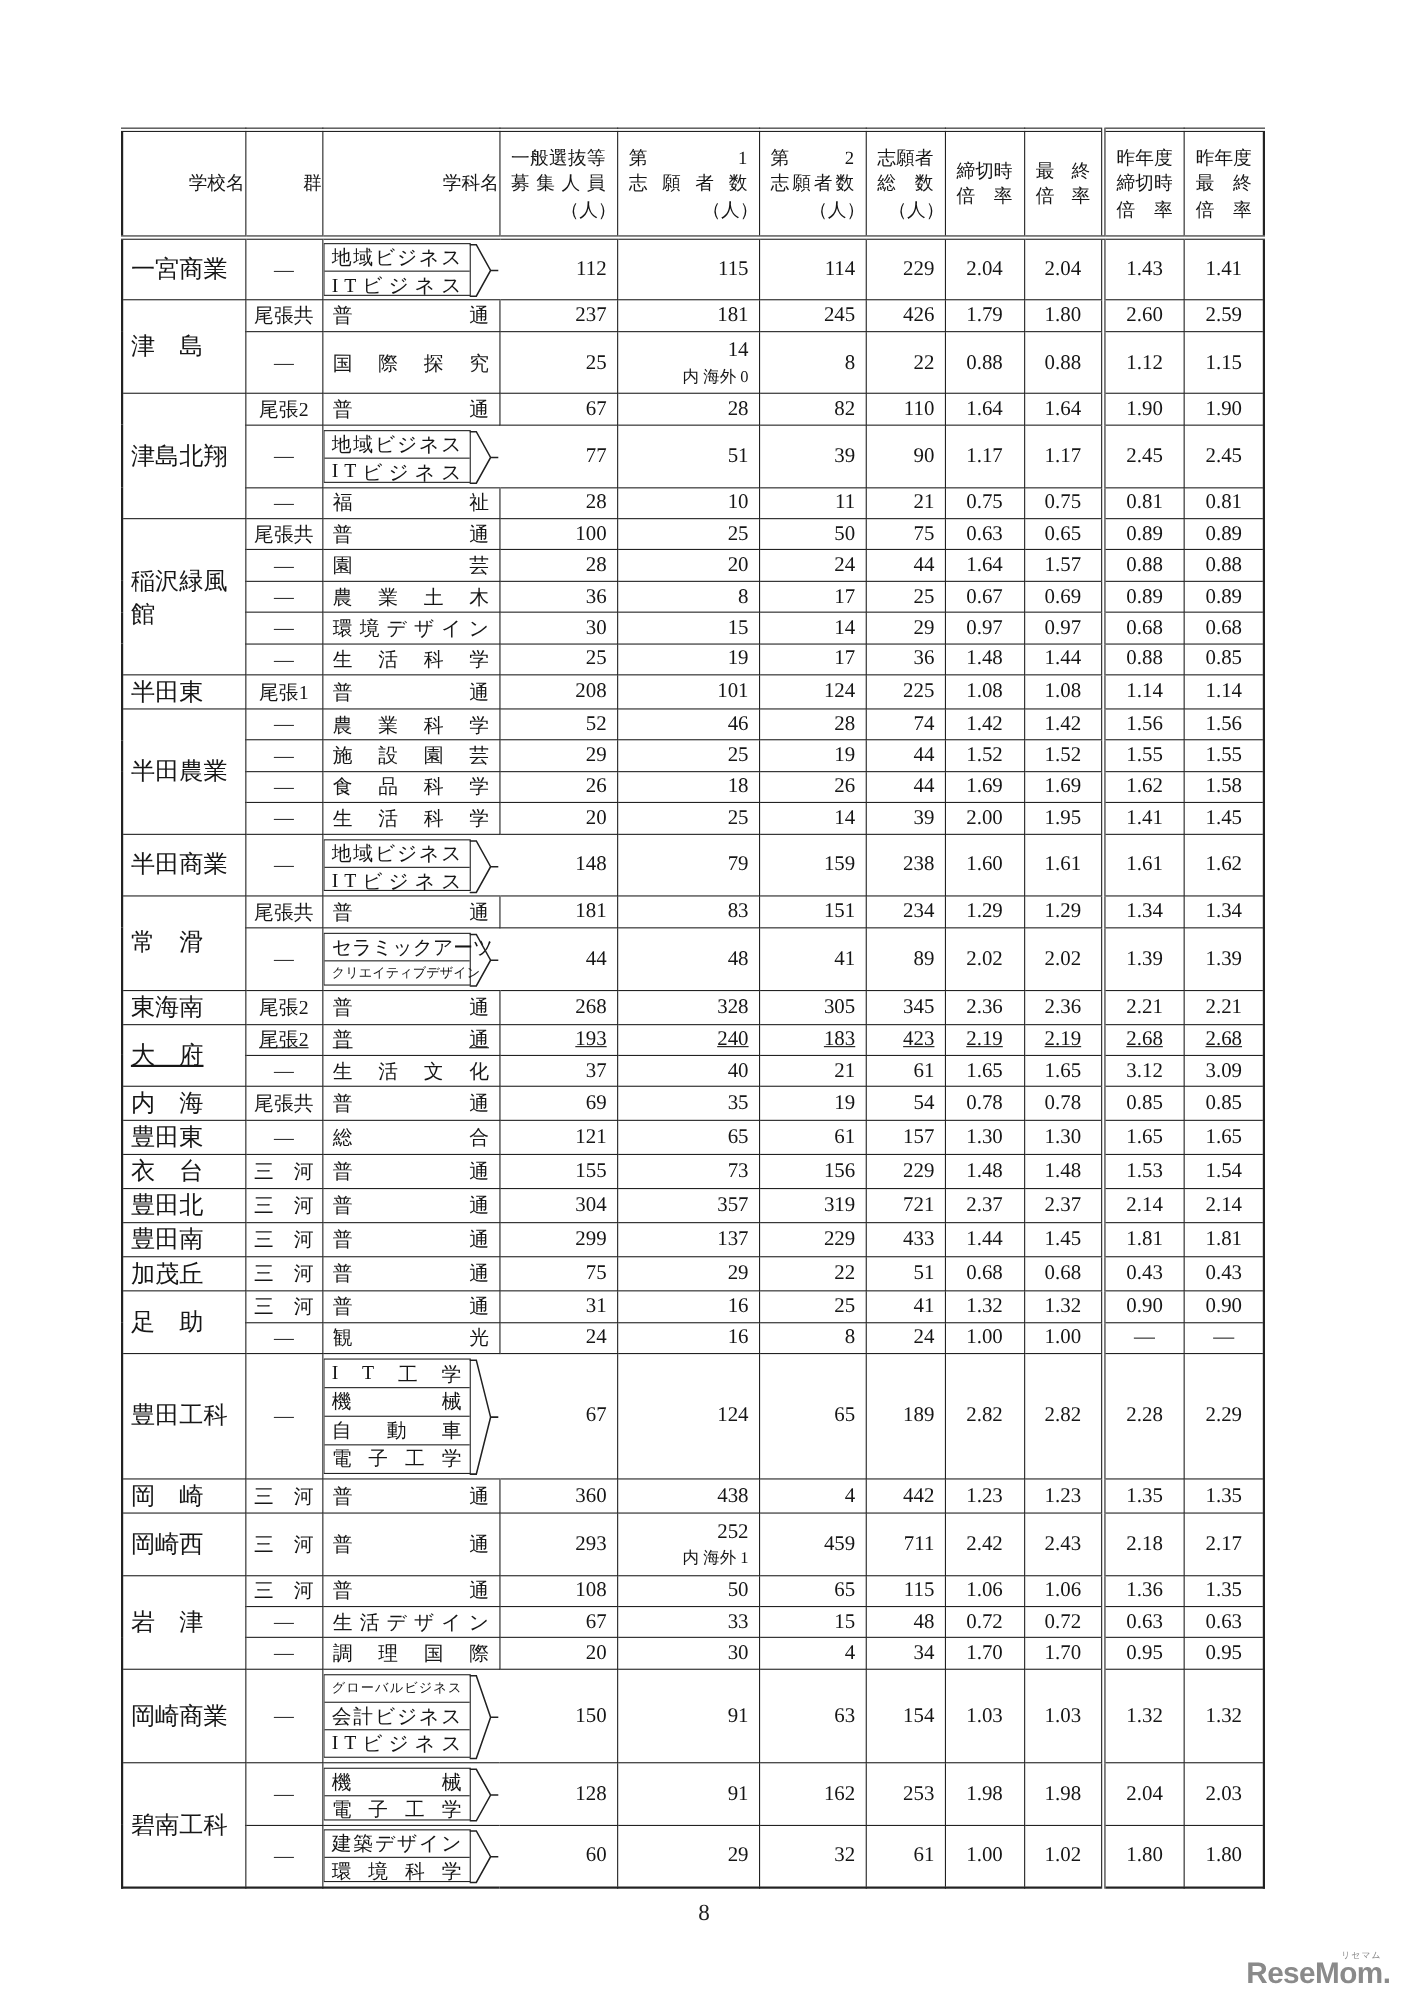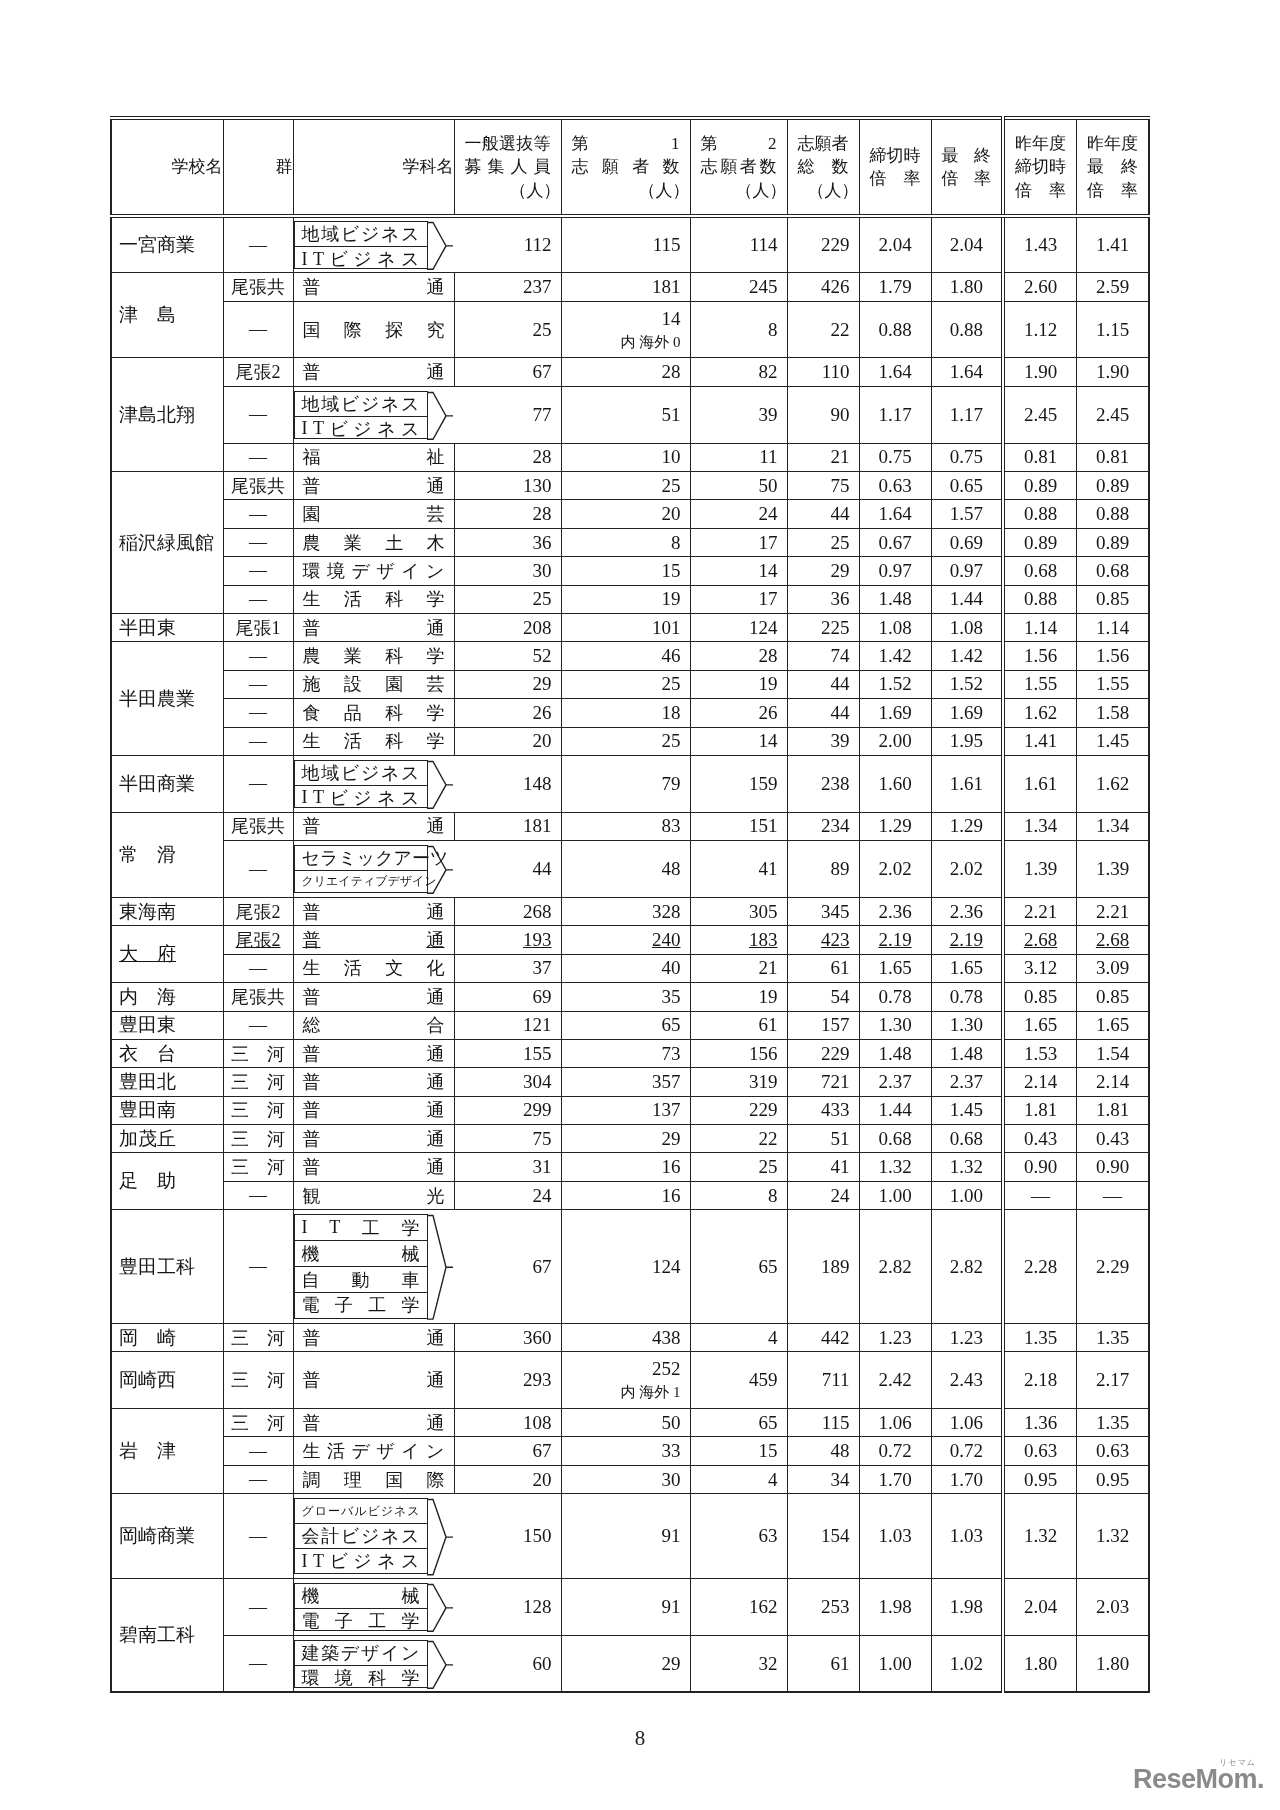--- a/index.html
+++ b/index.html
@@ -12,38 +12,38 @@
   #tbl-wrap{position:absolute;left:110px;top:116px;}
   table{border-collapse:collapse;table-layout:fixed;border:2px solid #222;border-top:4px double #222;}
   th,td{border:1px solid #222;padding:0;font-weight:normal;vertical-align:middle;overflow:hidden;}
   thead th{border-bottom:4px double #222;background:#fff;}
   .dbl-left{border-left:4px double #222 !important;}
   .hw{font-size:17px;line-height:1.38;}
   .hw .ctr{text-align:right;}
   .jc{display:flex;justify-content:space-between;align-items:center;padding:0 9px;}
   .jc span{display:block;}
   .hjc{padding:0 10px;}
-  .sc{text-align:left;padding-left:7px;font-size:19px;}
+  .sc{text-align:left;padding-left:7px;font-size:22px;}
   .gr{text-align:center;font-size:18px;}
   td.dept{font-size:18px;}
   td.dept>.jc{padding:0 9px;}
   .ct{text-align:right;padding-right:9px;font-size:19px;}
   .rt{text-align:center;font-size:19px;}
   .nbr{border-right:none;}
   .nbl{border-left:none;}
   .dstack{position:relative;width:134px;margin:0;display:flex;flex-direction:column;border:1px solid #222;box-sizing:border-box;background:#fff;}
   .dbox{flex:1;display:flex;align-items:center;}
   .dbox+.dbox{border-top:1px solid #222;}
   .dbox .jc{flex:1;padding:0 7px;}
   .small{font-size:12px;}
   .brk{position:absolute;left:100%;top:-1px;overflow:visible;}
   .fnote{display:flex;flex-direction:column;align-items:flex-end;justify-content:center;}
   .fnote .nt{font-size:15px;margin-top:3px;white-space:pre;}
   .pageno{position:absolute;left:0;top:1726px;width:1280px;text-align:center;font-size:21px;color:#222;}
-  .logo{position:absolute;right:16px;bottom:15px;color:#8a8a8a;font-family:"Liberation Sans","DejaVu Sans",sans-serif;}
+  .logo{position:absolute;right:16px;bottom:0;color:#8a8a8a;font-family:"Liberation Sans","DejaVu Sans",sans-serif;}
   .logo-text{font-weight:bold;font-size:27px;letter-spacing:-0.5px;}
   .logo-furi{position:absolute;top:-7px;right:8px;font-size:8px;letter-spacing:1px;}
 </style>
 </head>
 <body>
 
 <div class="page">
   <div id="tbl-wrap">
     <table id="adm-table">
         <colgroup>
@@ -357,21 +357,21 @@
           </tr>
           <tr style="height: 28.4px;">
             <td class="sc" rowspan="5">稲沢緑風館</td>
             <td class="gr">尾張共</td>
             <td class="dept">
               <div class="jc">
                 <span>普</span>
                 <span>通</span>
               </div>
             </td>
-            <td class="ct">130</td>
+            <td class="ct">100</td>
             <td class="ct">25</td>
             <td class="ct">50</td>
             <td class="ct">75</td>
             <td class="rt">0.63</td>
             <td class="rt">0.65</td>
             <td class="rt dbl-left">0.89</td>
             <td class="rt">0.89</td>
           </tr>
           <tr style="height: 28.4px;">
             <td class="gr">―</td>

